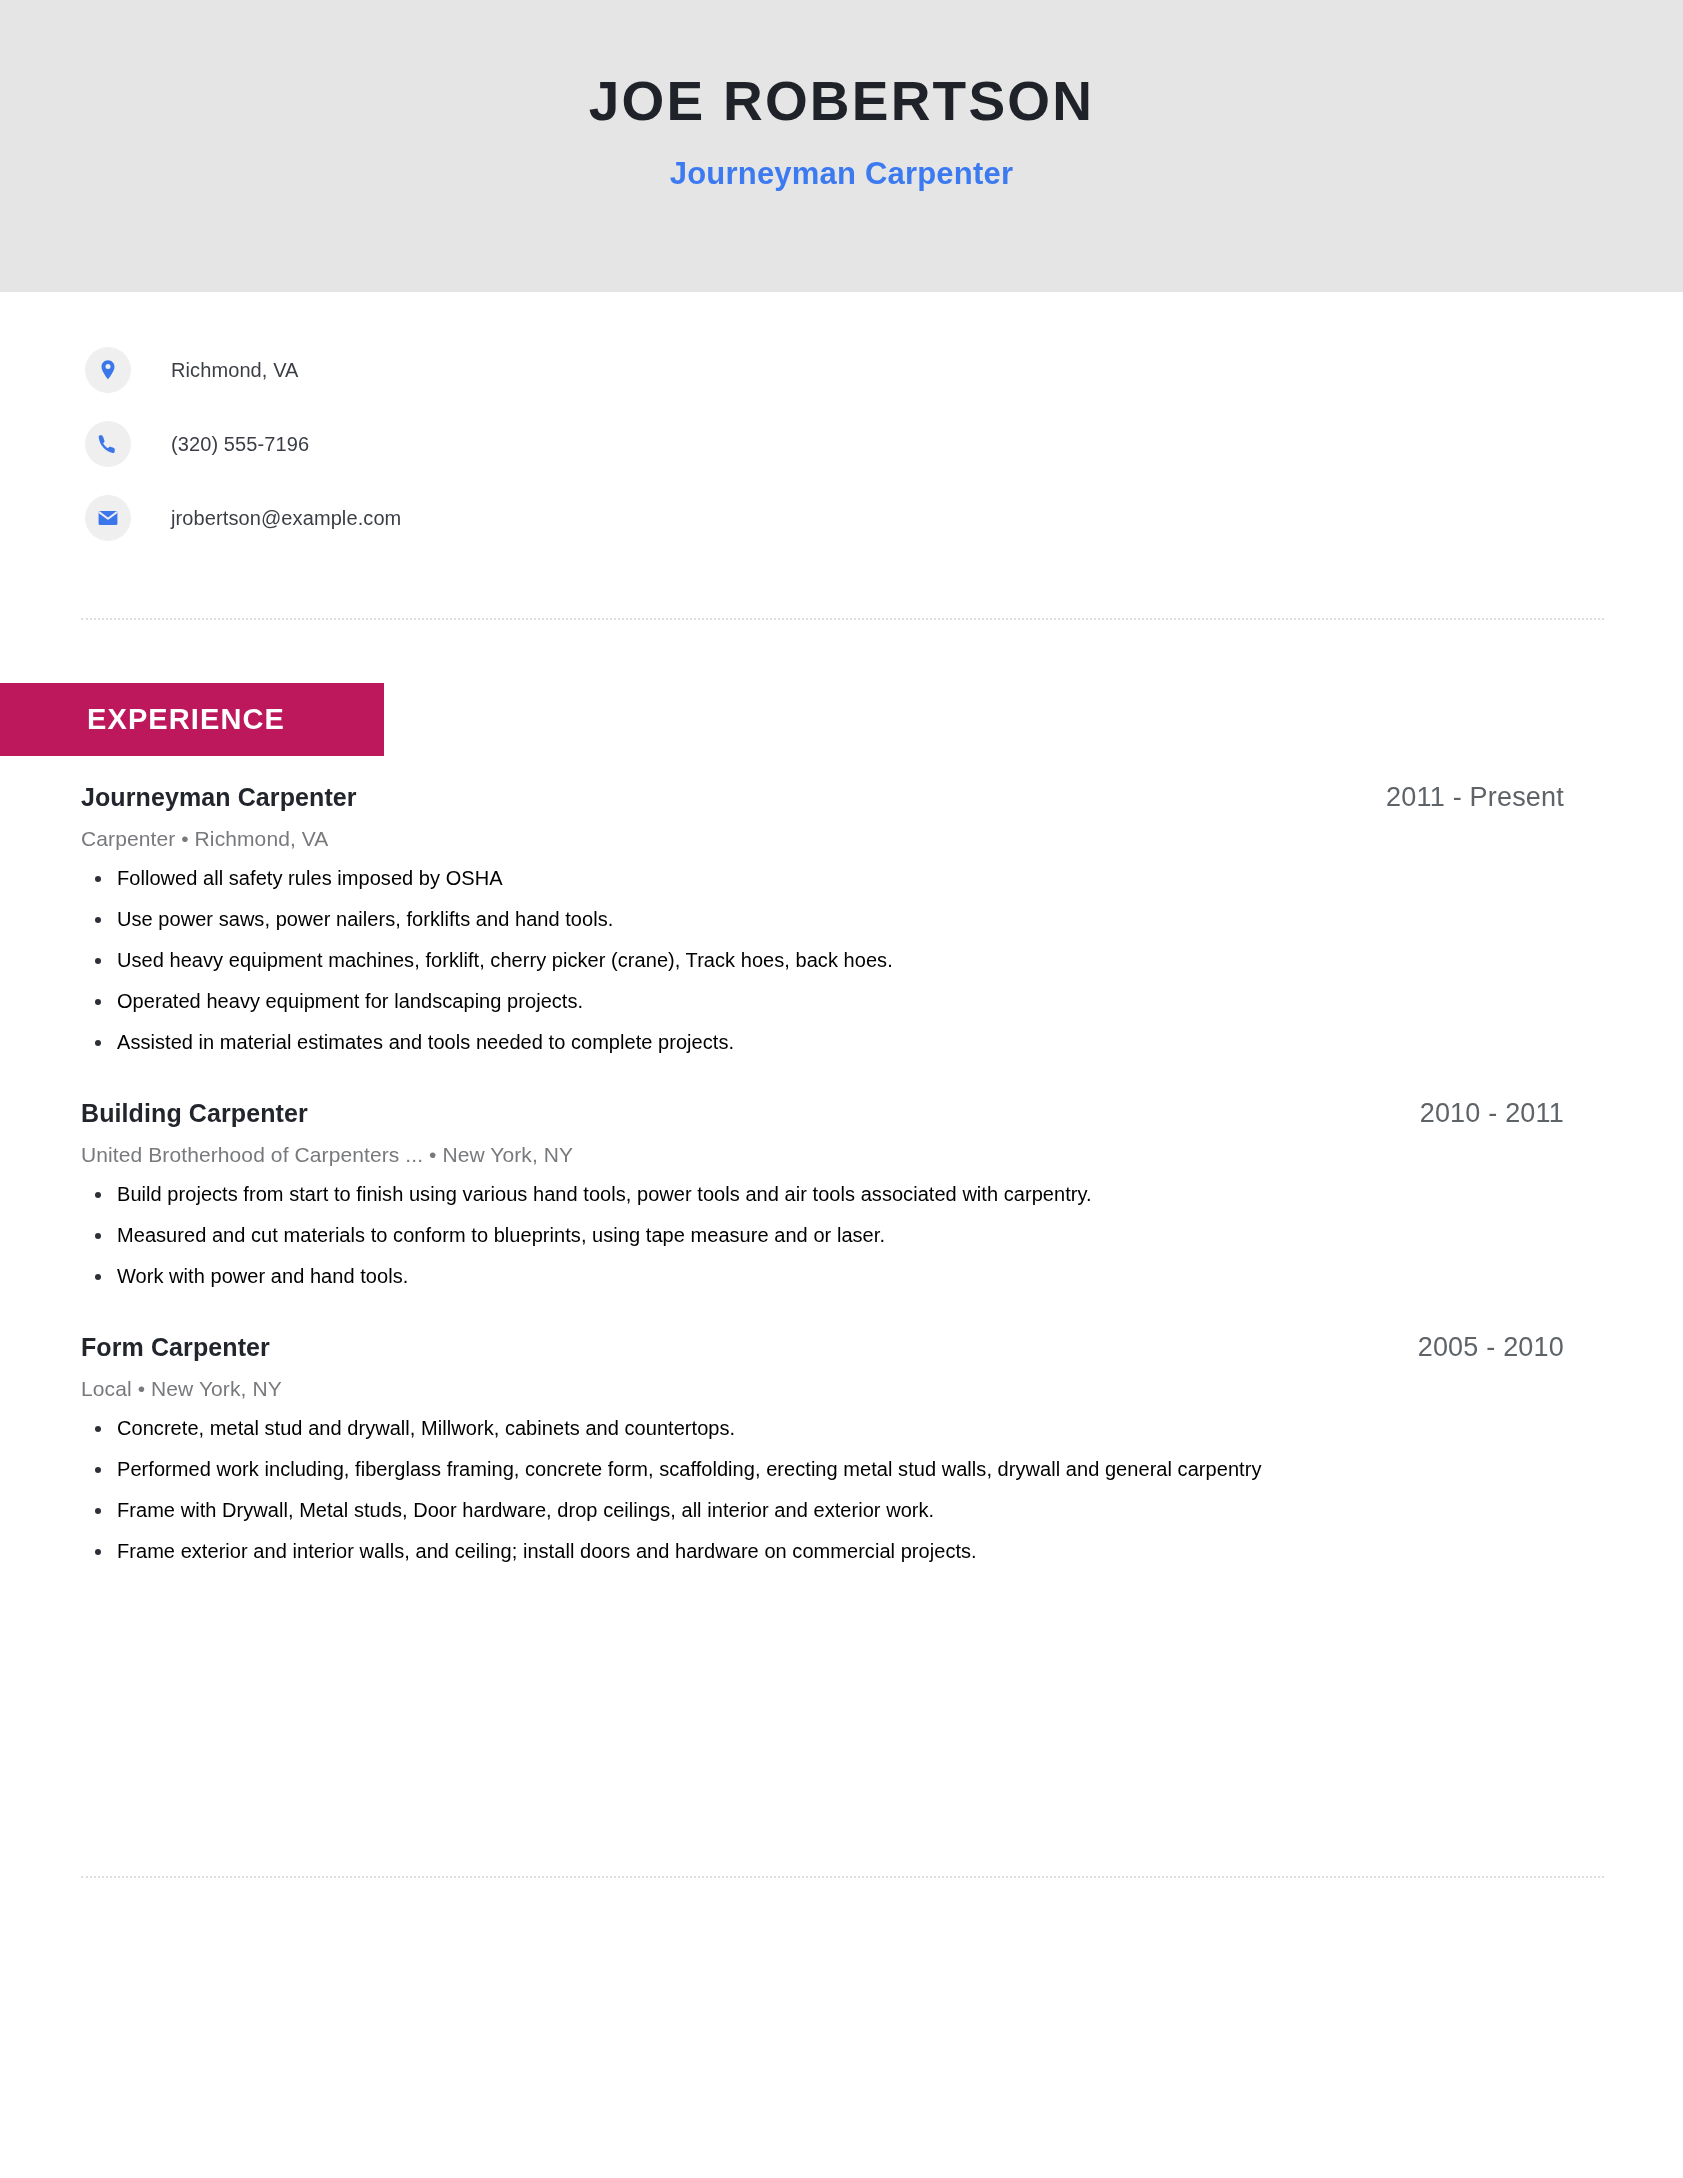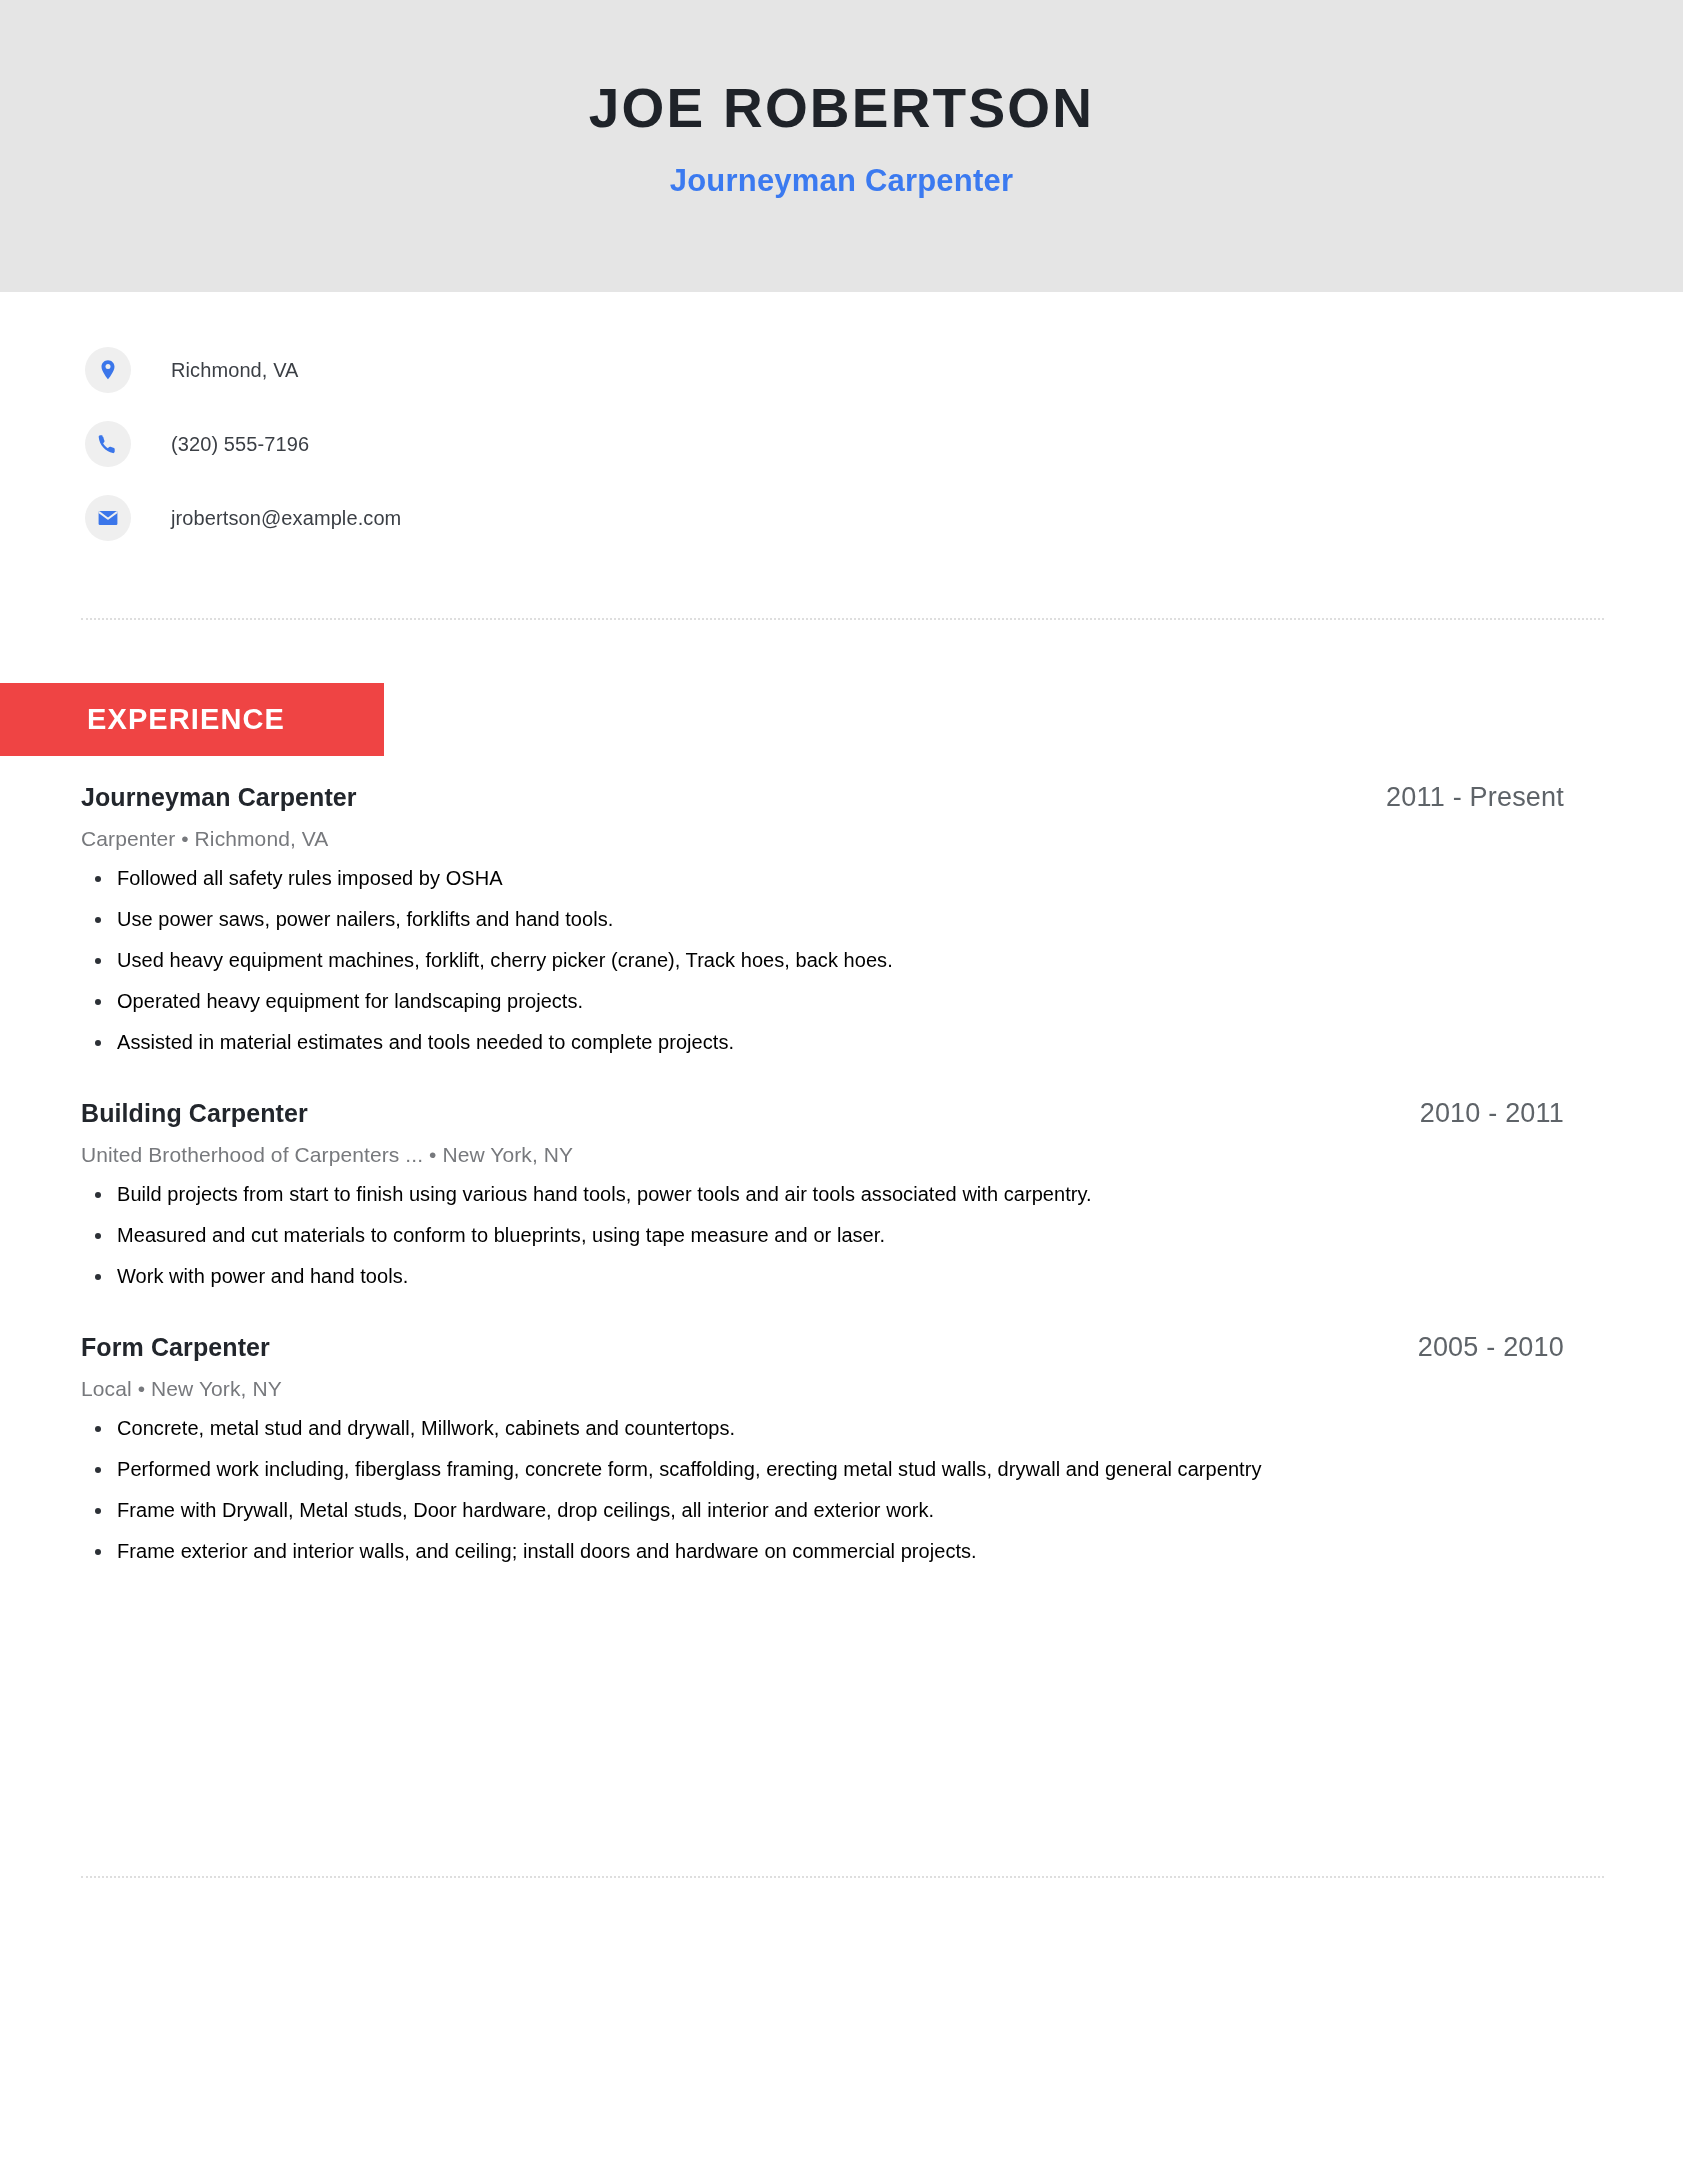--- a/index.html
+++ b/index.html
@@ -32,21 +32,21 @@
     box-sizing: border-box;
     padding-top: 71px;
     text-align: center;
   }
   .name {
     font-size: 55px;
     font-weight: 700;
     letter-spacing: 2.2px;
     color: #1f2329;
     line-height: 1.12;
-    margin: 7px;
+    margin: 0;
   }
   .job-subtitle {
     margin-top: 22px;
     font-size: 31px;
     font-weight: 700;
     color: #3b7af0;
     letter-spacing: 0.2px;
     line-height: 1.2;
   }
 
@@ -94,21 +94,21 @@
   .divider-top { top: 618px; }
   .divider-bottom { top: 1876px; }
 
   
   .section-banner {
     position: absolute;
     top: 683px;
     left: 0;
     width: 384px;
     height: 73px;
-    background: #ef4444;
+    background: #be185d;
     display: flex;
     align-items: center;
     padding-left: 87px;
     box-sizing: border-box;
   }
   .section-banner-label {
     color: #ffffff;
     font-size: 29px;
     font-weight: 700;
     letter-spacing: 1.1px;

